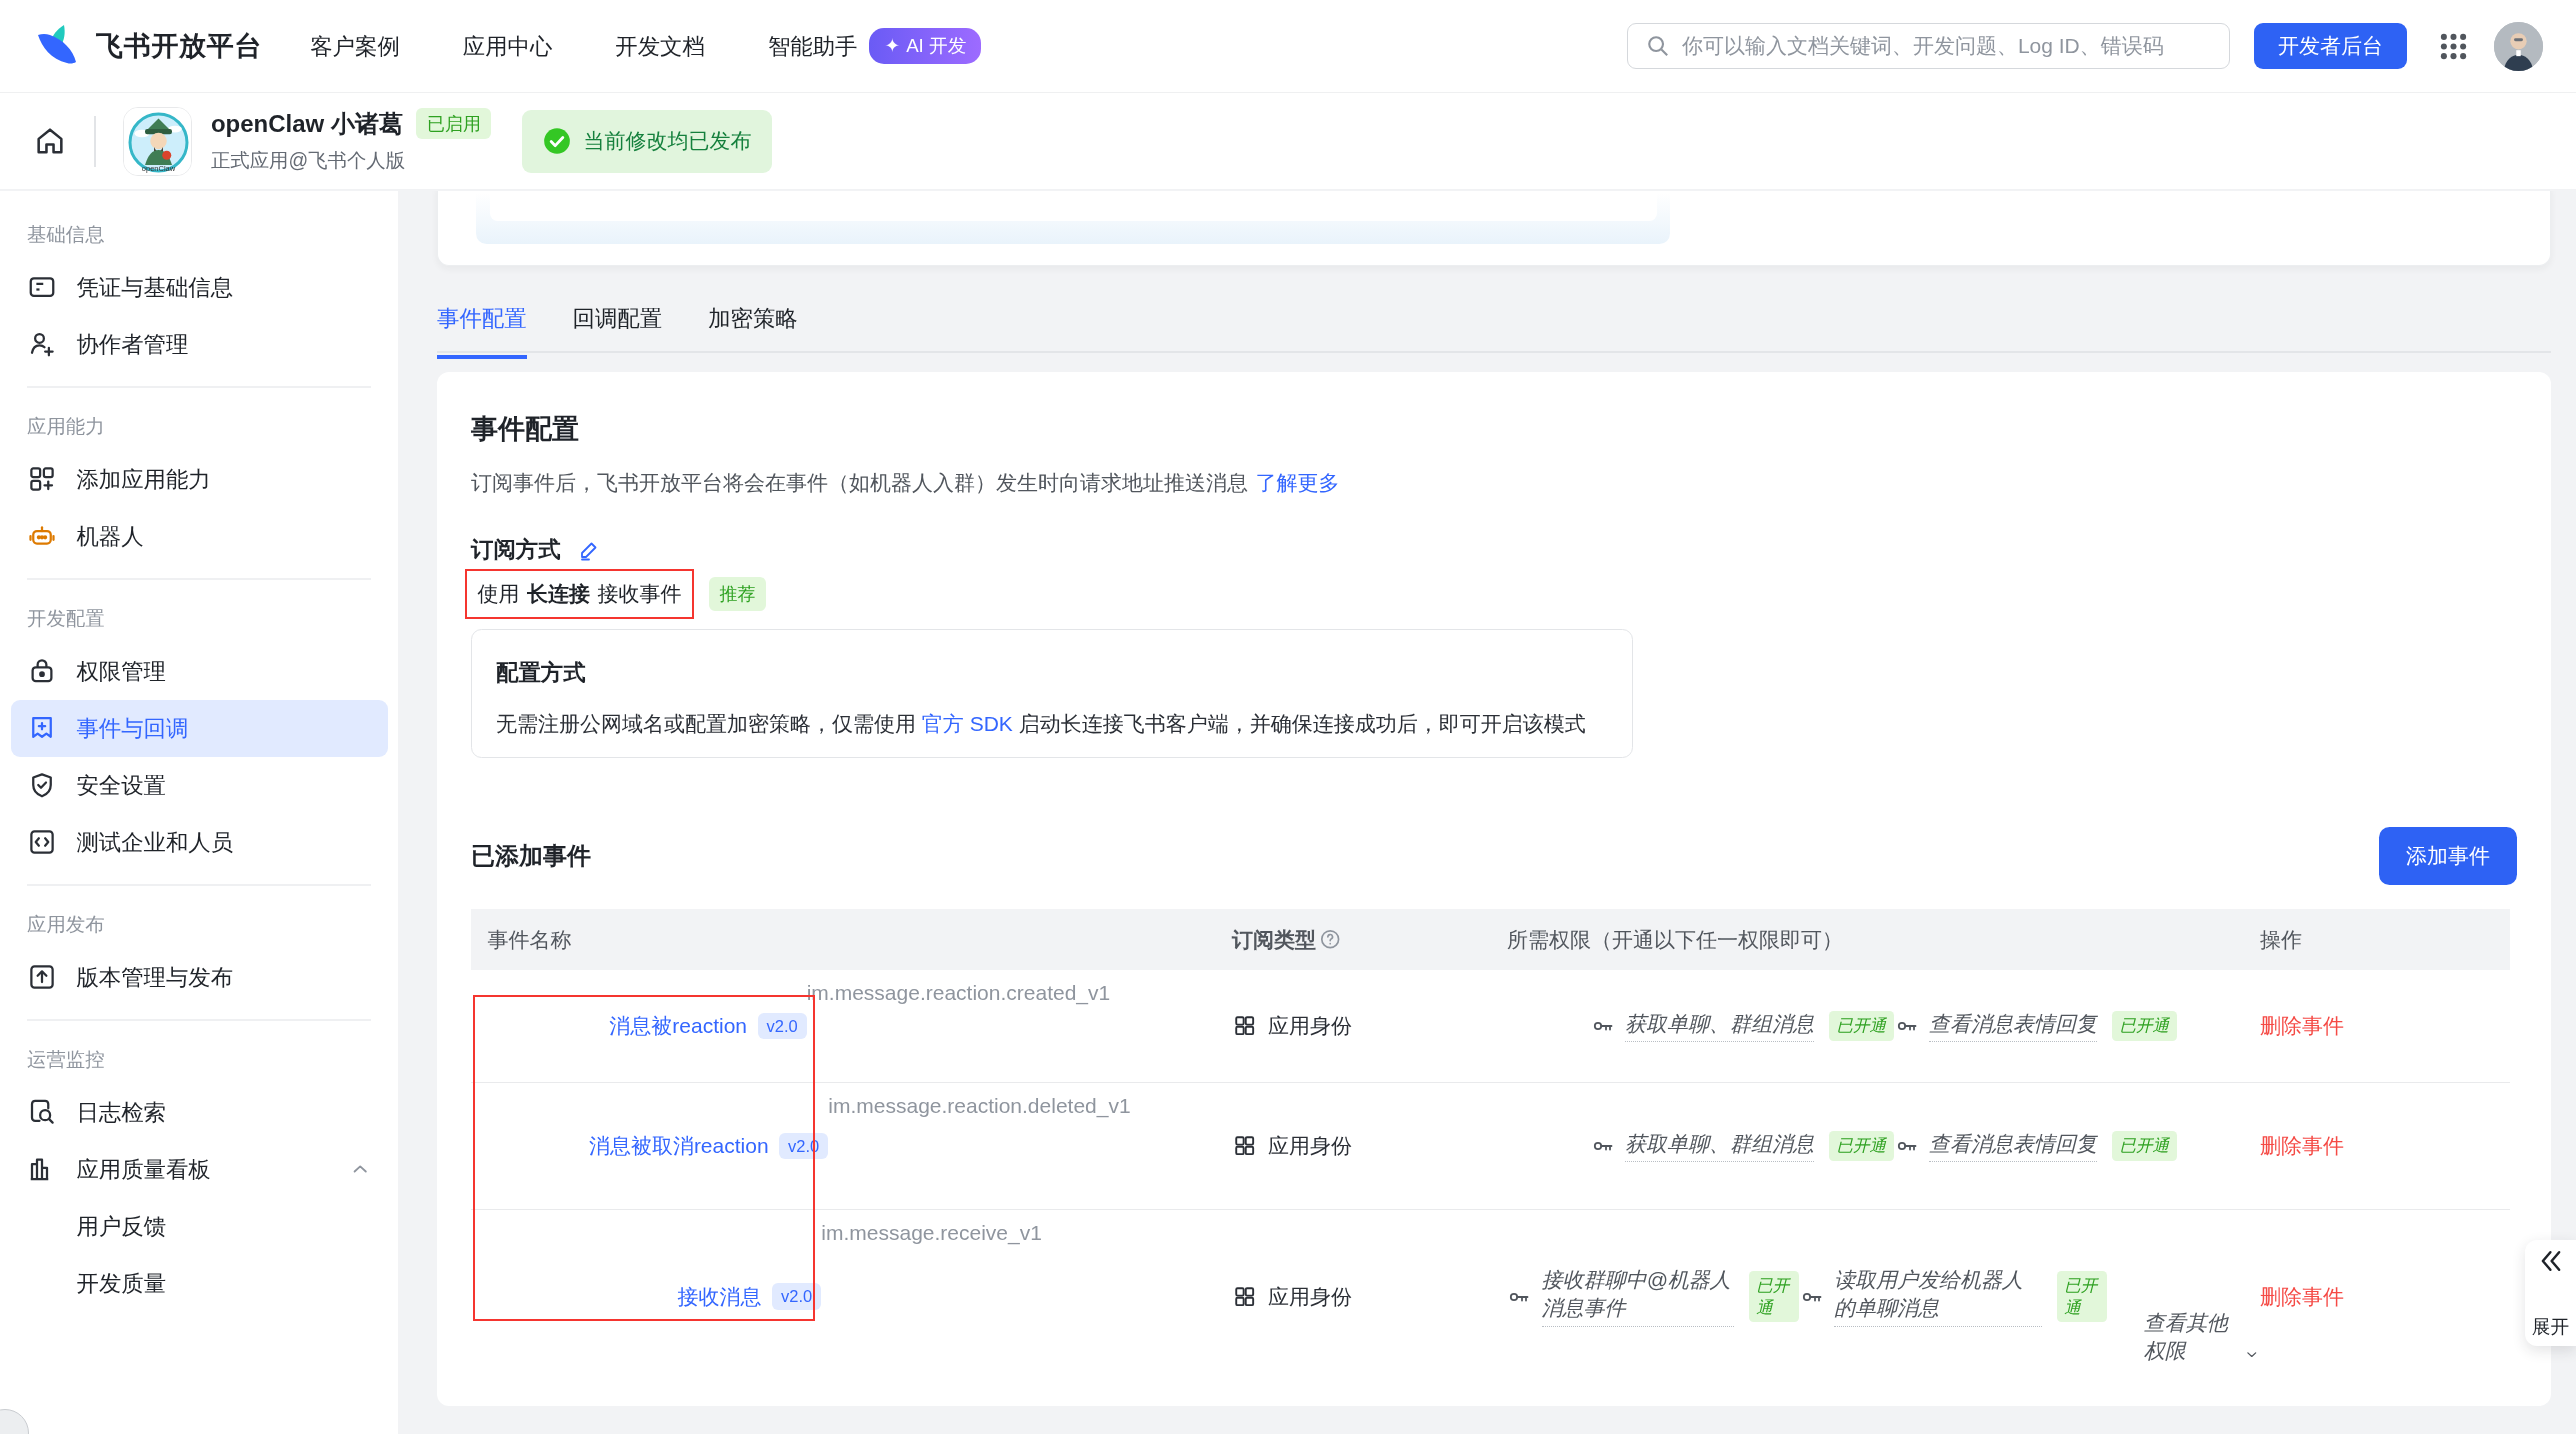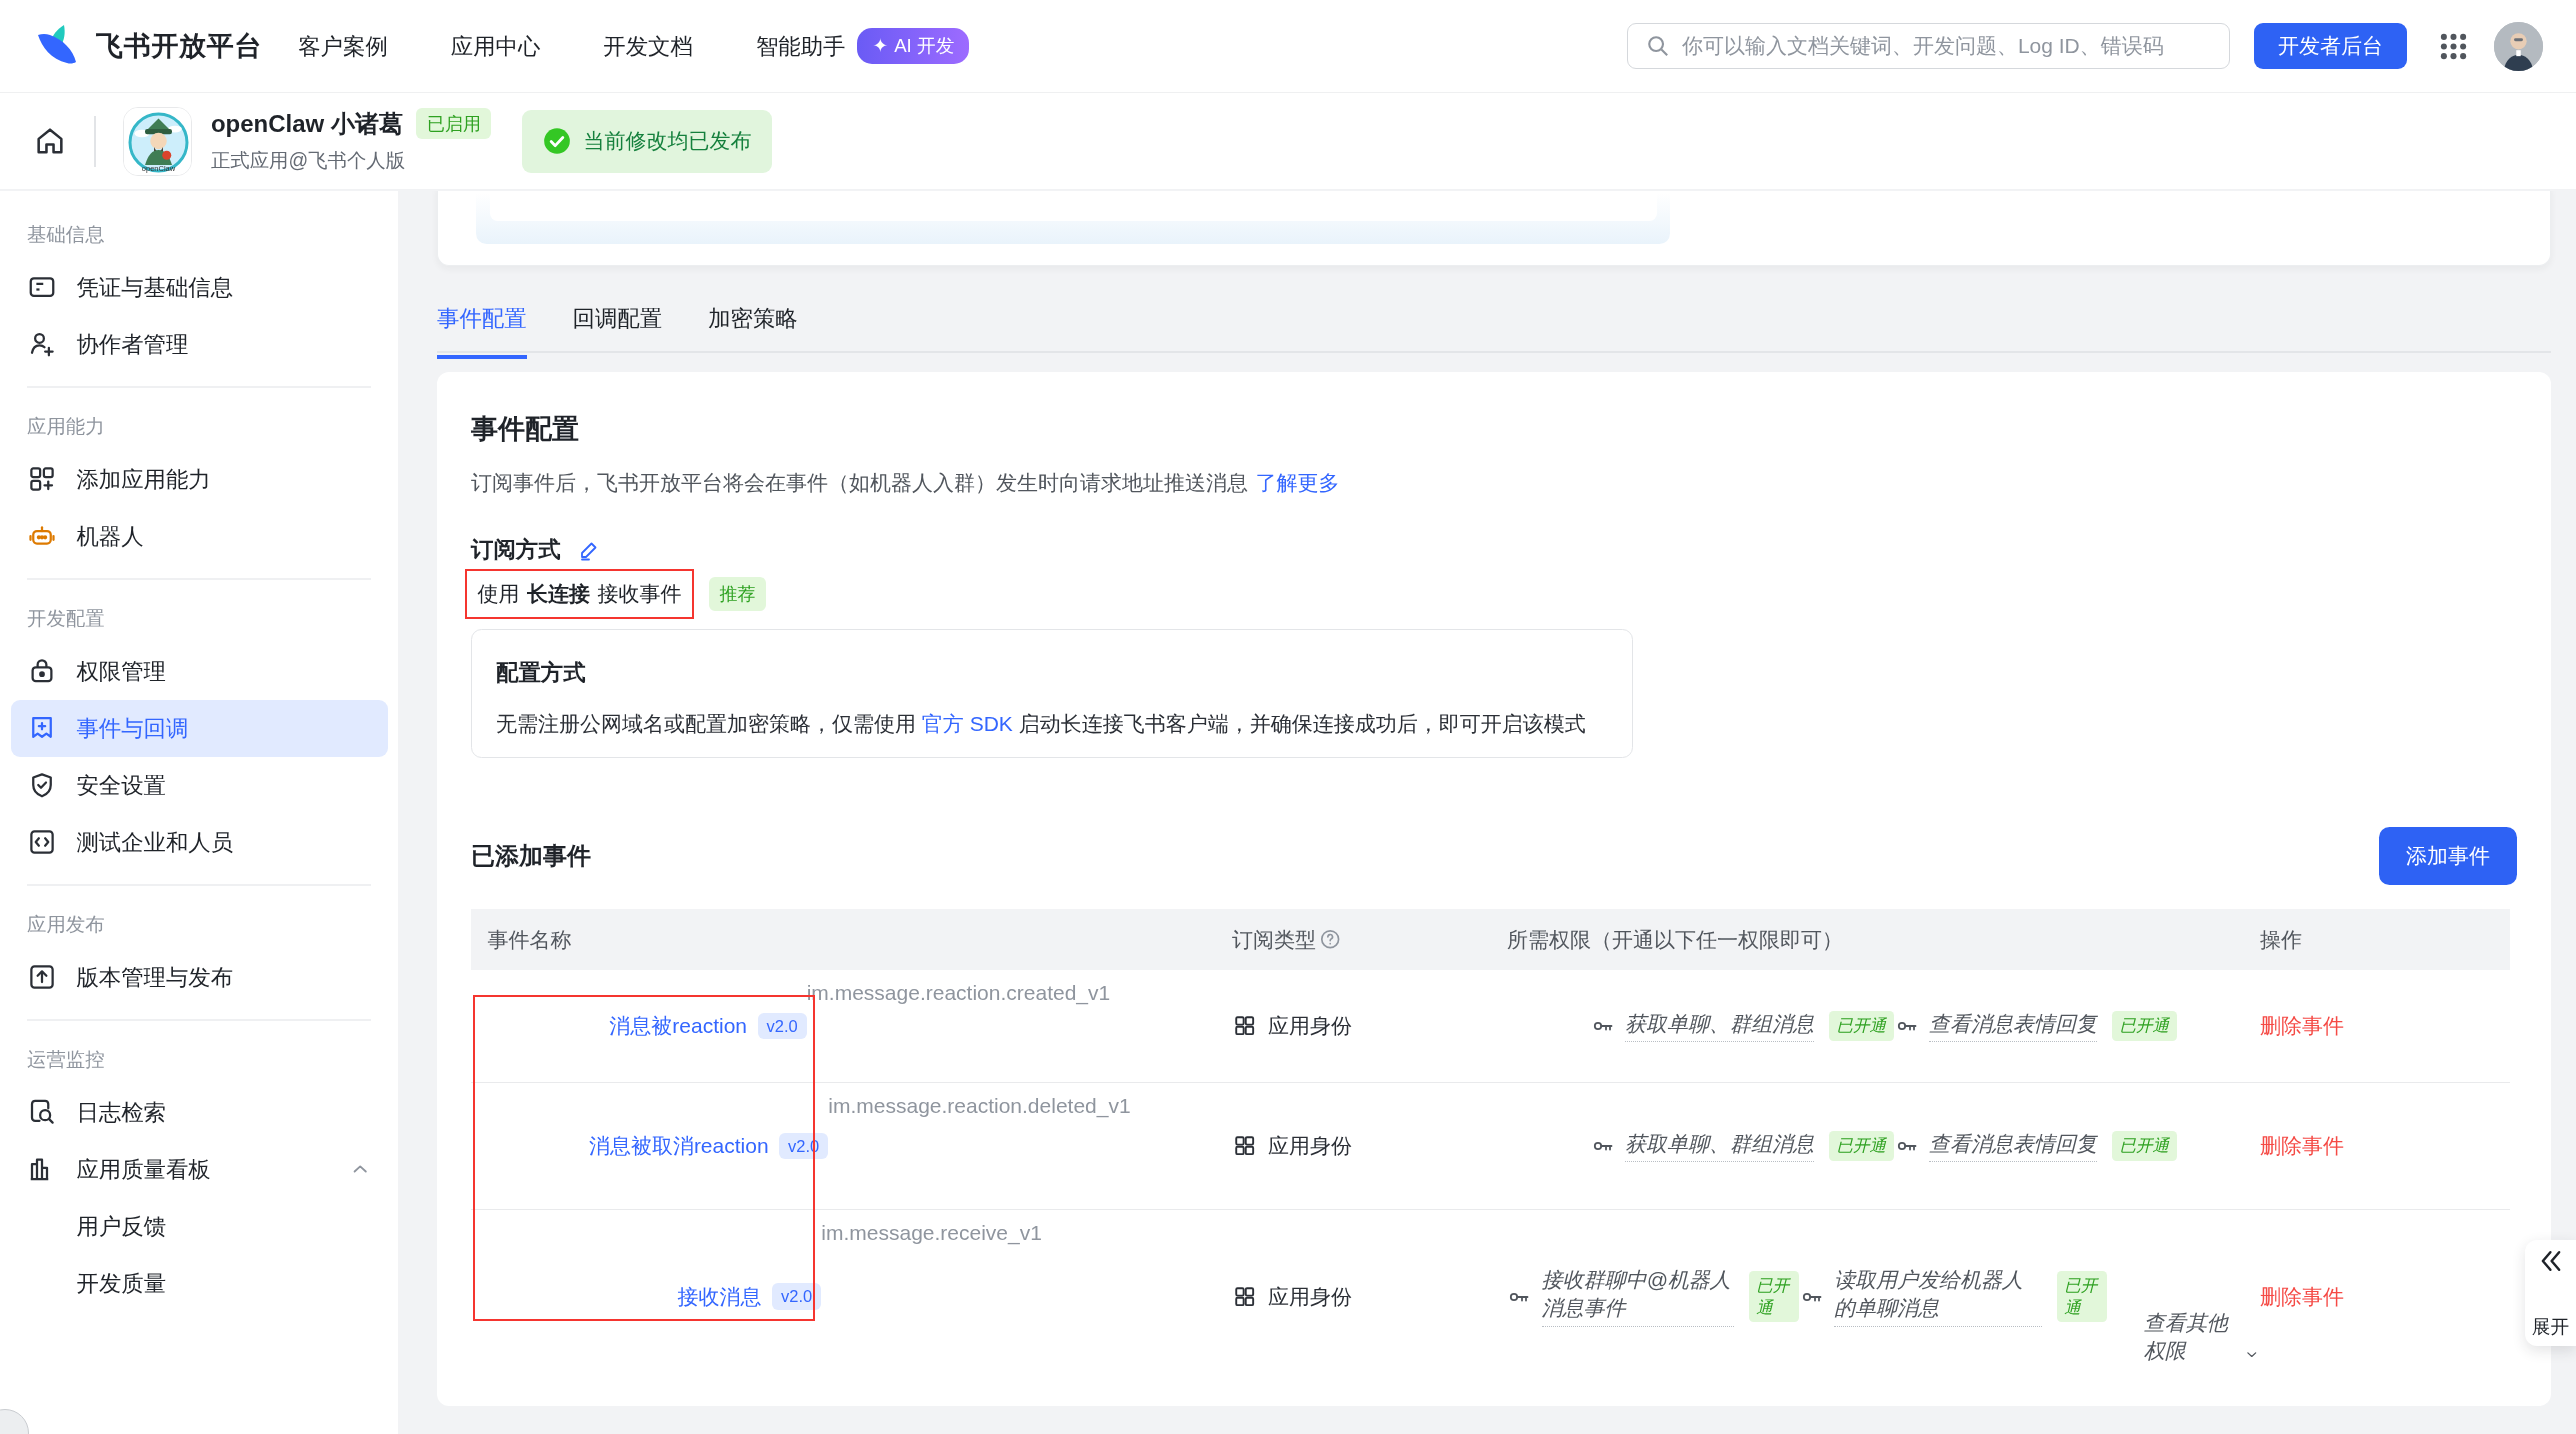--- a/index.html
+++ b/index.html
@@ -12,21 +12,21 @@
   svg { display:block; }
 
   
   .navbar{
     position:absolute; top:0; left:0; width:2576px; height:93px;
     background:#fff; border-bottom:0.7px solid #eff0f1;
     display:flex; align-items:center; padding:0 33px; z-index:30;
   }
   .brand{ display:flex; align-items:center; gap:15px; }
   .brand-name{ font-size:27px; font-weight:bold; letter-spacing:0.7px; }
-  .nav-menu{ display:flex; align-items:center; gap:63px; margin-left:36px; }
+  .nav-menu{ display:flex; align-items:center; gap:63px; margin-left:48px; }
   .nav-item{ font-size:22.4px; font-weight:500; color:#1f2329; cursor:pointer; display:flex; align-items:center; }
   .ai-badge{
     margin-left:12px; display:inline-flex; align-items:center; gap:6px;
     background:linear-gradient(90deg,#6a5bf5,#9d6bff);
     color:#fff; font-size:18.7px; padding:5.2px 15px; border-radius:15px;
   }
   .nav-right{ margin-left:auto; display:flex; align-items:center; }
   .search-box{
     width:603px; height:46px; border:1.5px solid #d5d8dc; border-radius:9px;
     display:flex; align-items:center; gap:12px; padding:0 16.5px; background:#fff;
@@ -147,21 +147,21 @@
     border-radius:10.5px; padding:0 27px; cursor:pointer; font-family:inherit;
   }
 
   .etable{ position:absolute; left:34px; top:537px; width:2039px; }
   .thead{
     display:grid; grid-template-columns:761px 275px 753px 250px;
     background:#f2f3f5; height:61px; align-items:center;
     font-size:21px; color:#51565d;
   }
   .thead .th1{ padding-left:16.5px; }
-  .th-sub{ display:flex; align-items:center; gap:3px; }
+  .th-sub{ display:flex; align-items:center; gap:3px;font-weight:bold; }
   .trow{
     display:grid; grid-template-columns:761px 275px 753px 250px;
   }
   .trow + .trow{ border-top:1.5px solid #e9eaec; }
   .r1{ height:112px; } .r2{ height:127px; } .r3{ height:174px; }
   .cell-name{ padding-left:16.5px; display:flex; flex-direction:row; justify-content:center; }
   .ev-name-line{ display:flex; align-items:center; gap:10.5px; }
   .ev-link{ font-size:21px; color:#3366ff; cursor:pointer; }
   .badge-ver{ background:#e1eaff; color:#3366ff; font-size:16.5px; padding:3.7px 9px; border-radius:6px; }
   .ev-code{ font-size:21px; color:#8f959e; margin-top:10.5px; }

